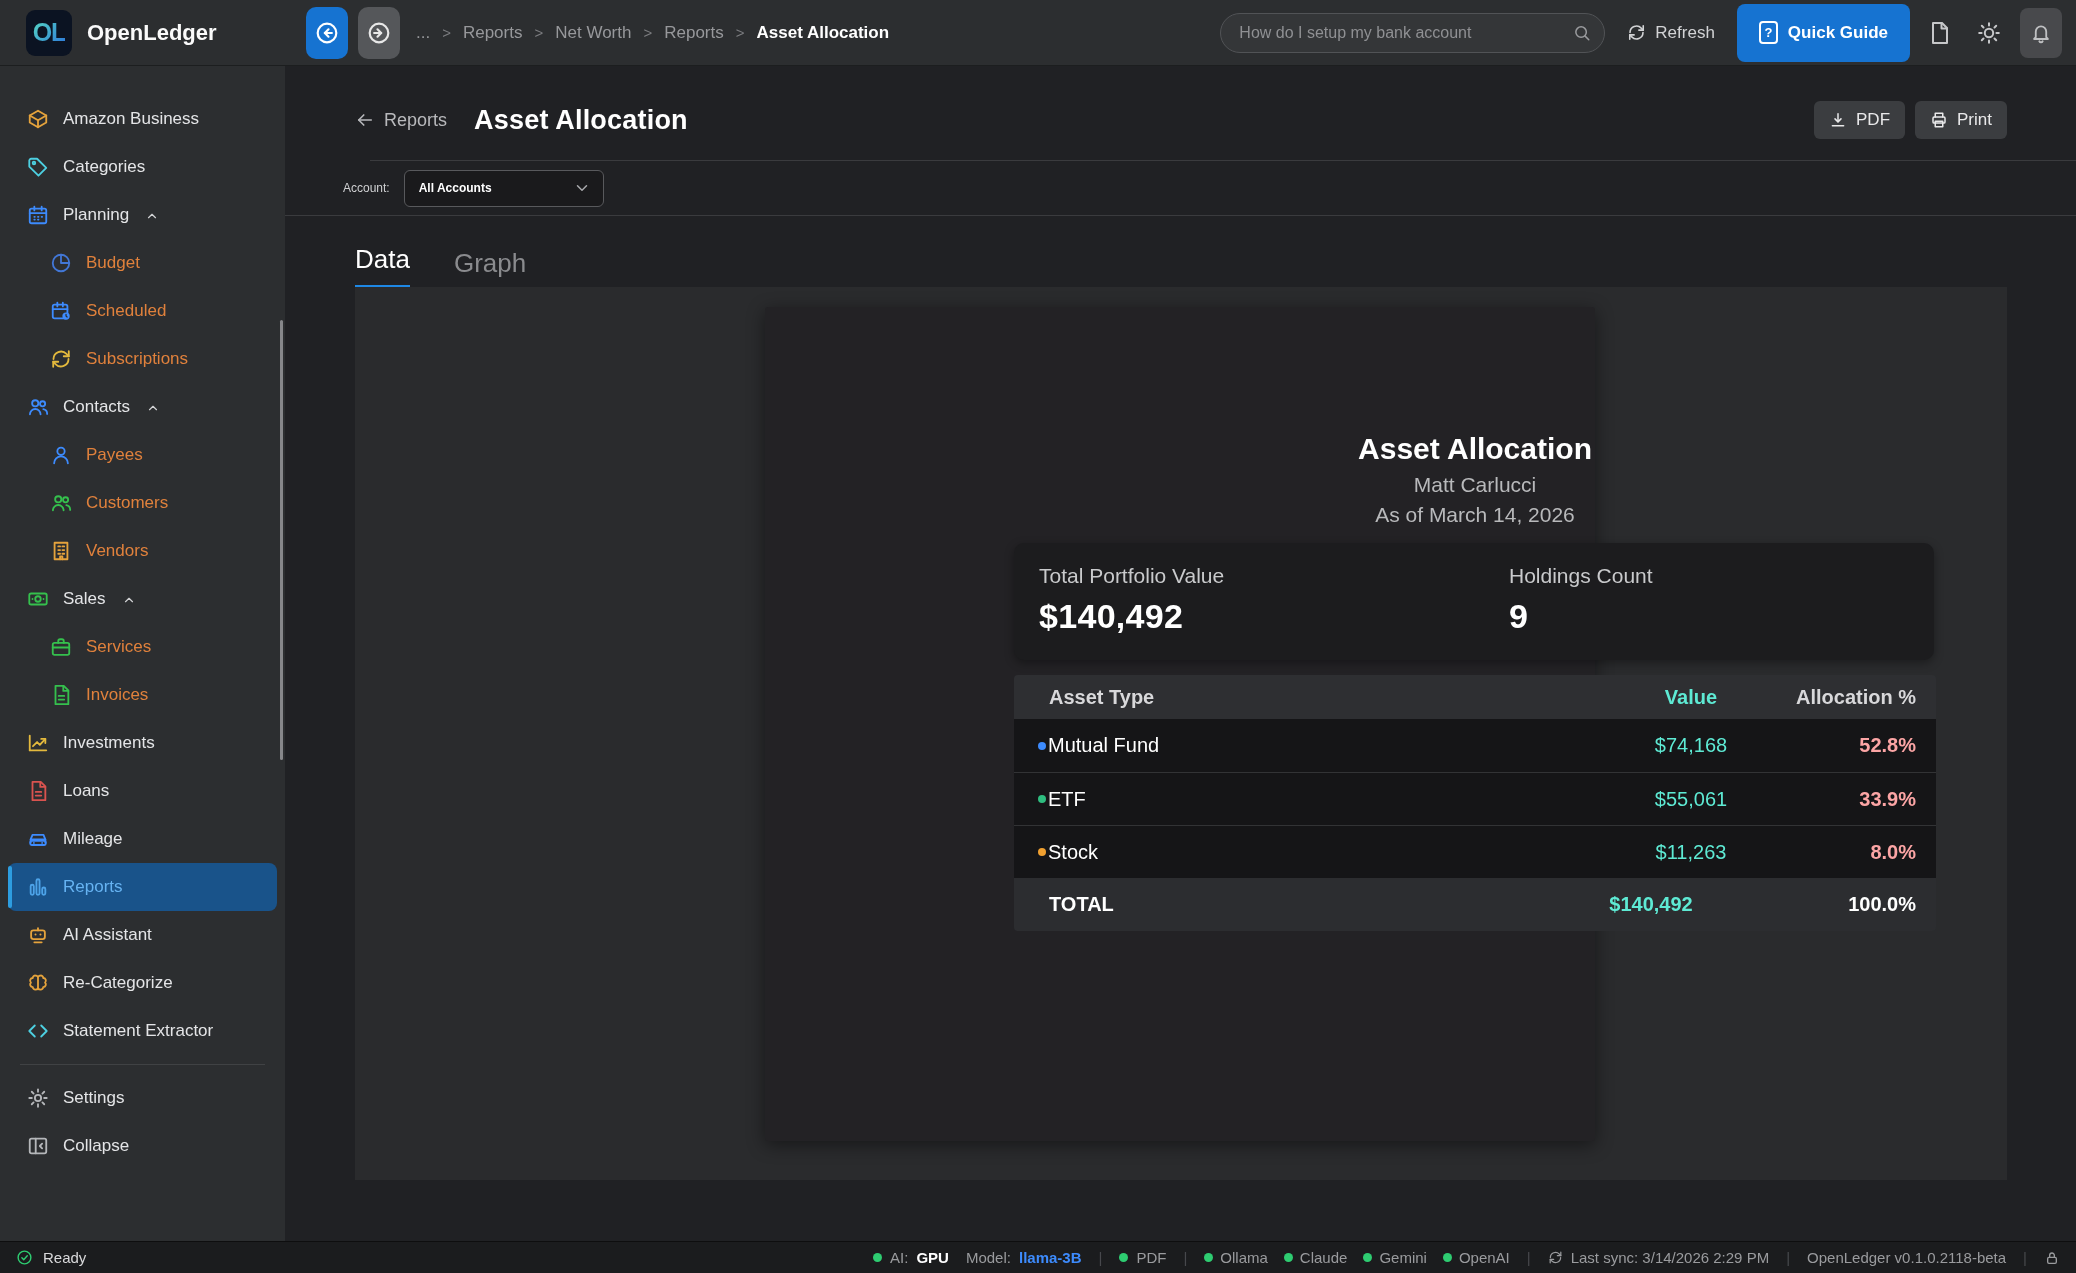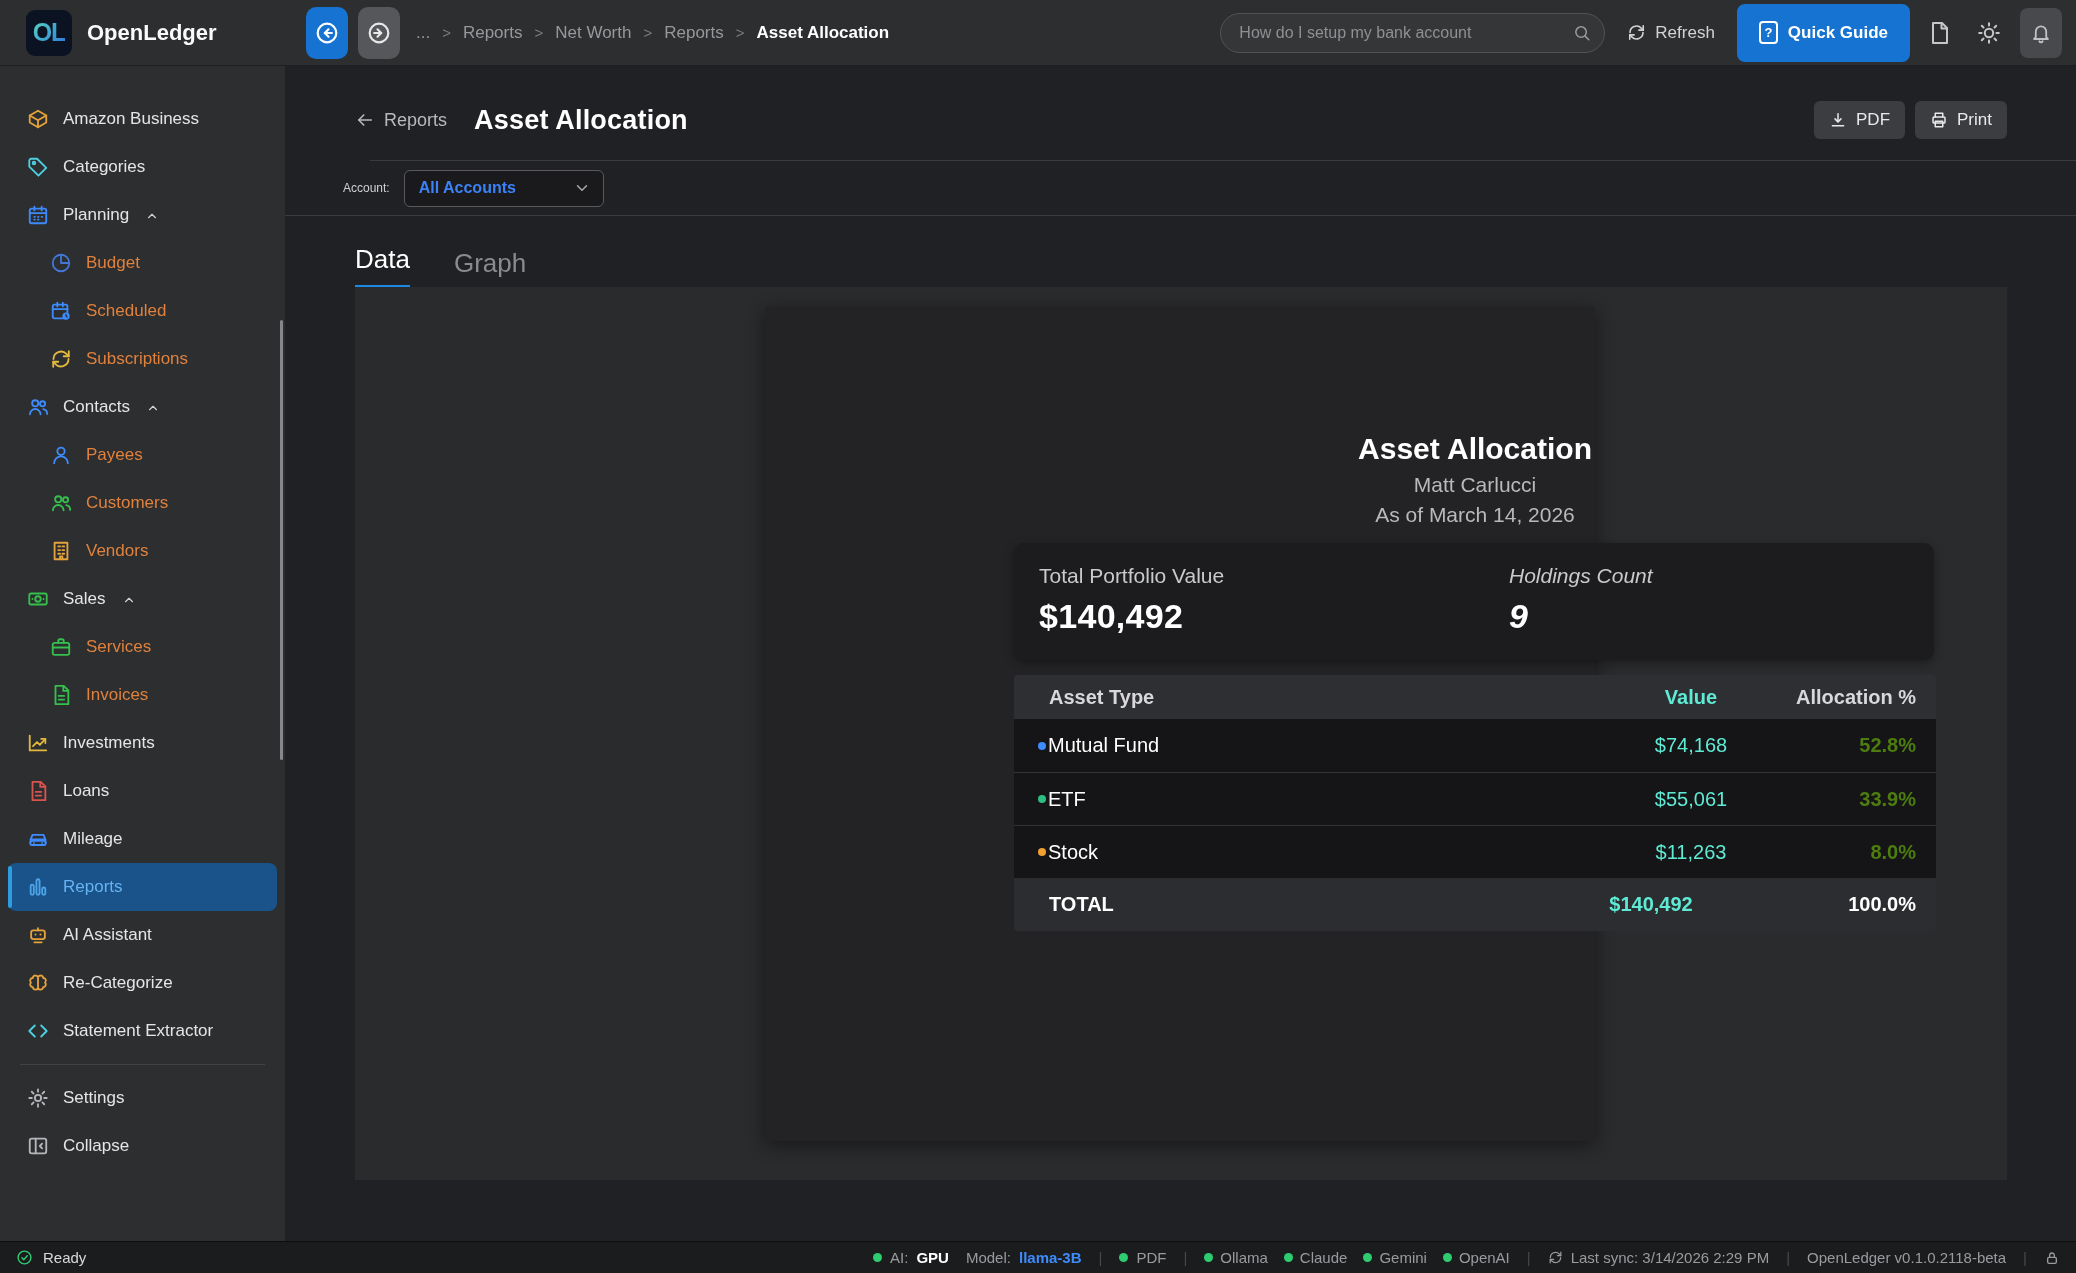--- a/index.html
+++ b/index.html
@@ -92,21 +92,21 @@
   .hdr-actions{ margin-left:auto; display:flex; gap:10px; }
   .hdr-btn{
     height:38px; background:#3b3d40; border-radius:6px; color:#e9e9ea; font-size:17px;
     display:flex; align-items:center; gap:9px; padding:0 15px;
   }
   .rule{ height:1px; background:#3a3b3e; margin:0 0 0 85px; }
   .account-row{ height:54px; display:flex; align-items:center; padding-left:58px; gap:14px; }
   .account-label{ font-size:12px; color:#cfd0d2; }
   .account-select{
     width:200px; height:37px; background:#1a1a1c; border:1px solid #58595c; border-radius:6px;
-    display:flex; align-items:center; padding:0 12px 0 14px; font-size:16px; font-weight:700; color:#3b82f6;
+    display:flex; align-items:center; padding:0 12px 0 14px; font-size:12px; font-weight:700; color:#ffffff;
   }
   .account-select .chev{ margin-left:auto; color:#a9aaad; }
   .tabs{ height:73px; display:flex; align-items:flex-end; gap:44px; padding-left:70px; }
   .tab{ font-size:26px; padding-bottom:10px; color:#8a8b8e; }
   .tab.active{ color:#fff; border-bottom:4px solid #1e88e5; }
 
   
   .panel{
     position:absolute; left:70px; top:221px; width:1652px; height:893px;
     background:#2a2b2d;
@@ -118,36 +118,36 @@
   .report-head{ position:absolute; left:850px; top:144px; width:540px; text-align:center; }
   .report-title{ font-size:30px; font-weight:700; color:#fff; line-height:36px; }
   .report-owner{ font-size:21px; color:#b8b9bb; line-height:30px; margin-top:3px; }
   .report-asof{ font-size:21px; color:#b8b9bb; line-height:30px; }
   .stats-box{
     position:absolute; left:659px; top:256px; width:920px; height:117px;
     background:#1c1c1e; border-radius:10px; box-shadow:0 3px 10px rgba(0,0,0,.35);
   }
   .stat{ position:absolute; top:21px; }
   .stat.s0{ left:25px; }
-  .stat.s1{ left:495px;font-style:italic; }
+  .stat.s1{ left:495px; }
   .stat-label{ font-size:21px; color:#c9cacc; }
   .stat-value{ font-size:34px; font-weight:700; color:#fff; margin-top:9px; letter-spacing:.3px; }
 
   .alloc-table{ position:absolute; left:659px; top:388px; width:922px; font-size:20px; }
   .t-row{ display:grid; grid-template-columns:1fr 172px 150px; align-items:center; }
   .t-head{ height:44px; background:#2e2f32; color:#d8d8da; font-weight:700; border-radius:4px 4px 0 0; }
   .t-head .c1{ padding-left:35px; }
   .t-body .t-row{ height:53px; background:#151517; border-top:1px solid #323335; }
   .t-body .t-row:first-child{ border-top:none; }
   .c1{ display:flex; align-items:center; padding-left:24px; color:#fff; }
   .t-head .c1{ color:#d8d8da; }
   .dot{ width:8px; height:8px; border-radius:50%; flex:none; margin-right:2px; }
   .c2{ text-align:center; padding-right:18px; color:#5eead4; }
   .c3{ text-align:right; padding-right:20px; }
-  .t-body .c3{ color:#4d7c0f; font-weight:700; }
+  .t-body .c3{ color:#fca5a5; font-weight:700; }
   .t-total{ height:53px; background:#2c2d30; font-weight:700; border-radius:0 0 4px 4px;gap:40px; }
   .t-total .c1{ padding-left:35px; }
   .t-total .c3{ color:#fff; }
 
   
   .statusbar{
     position:absolute; left:0; right:0; bottom:0; height:32px; background:#1b1c1e;
     border-top:1px solid #0e0e0f; display:flex; align-items:center; padding:0 16px;
     font-size:15px; color:#9a9b9e; white-space:nowrap;
   }

